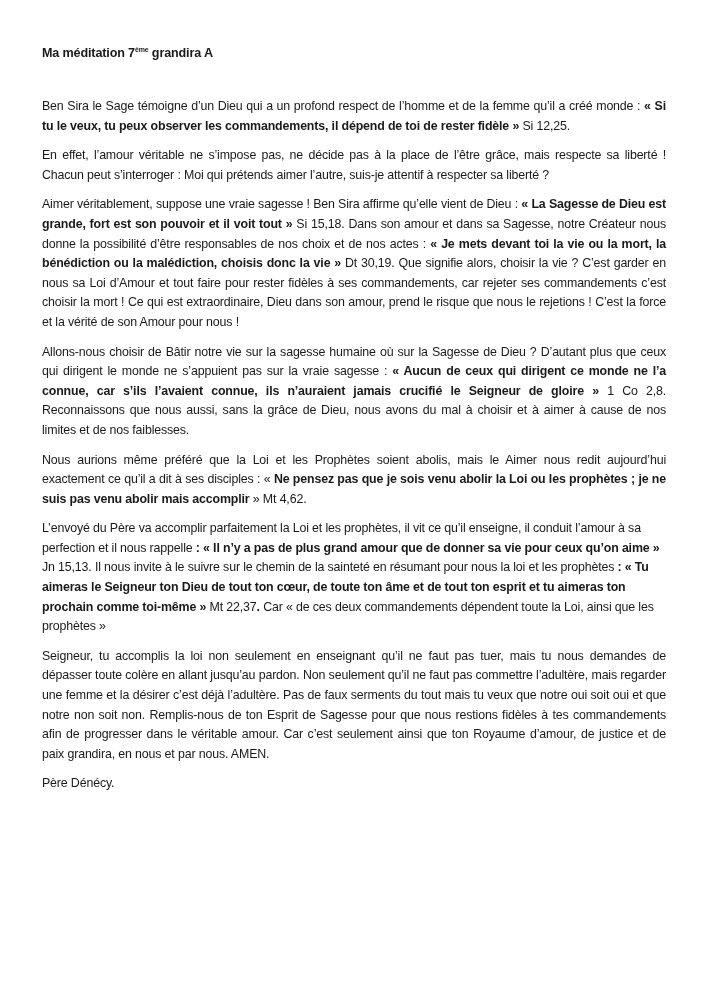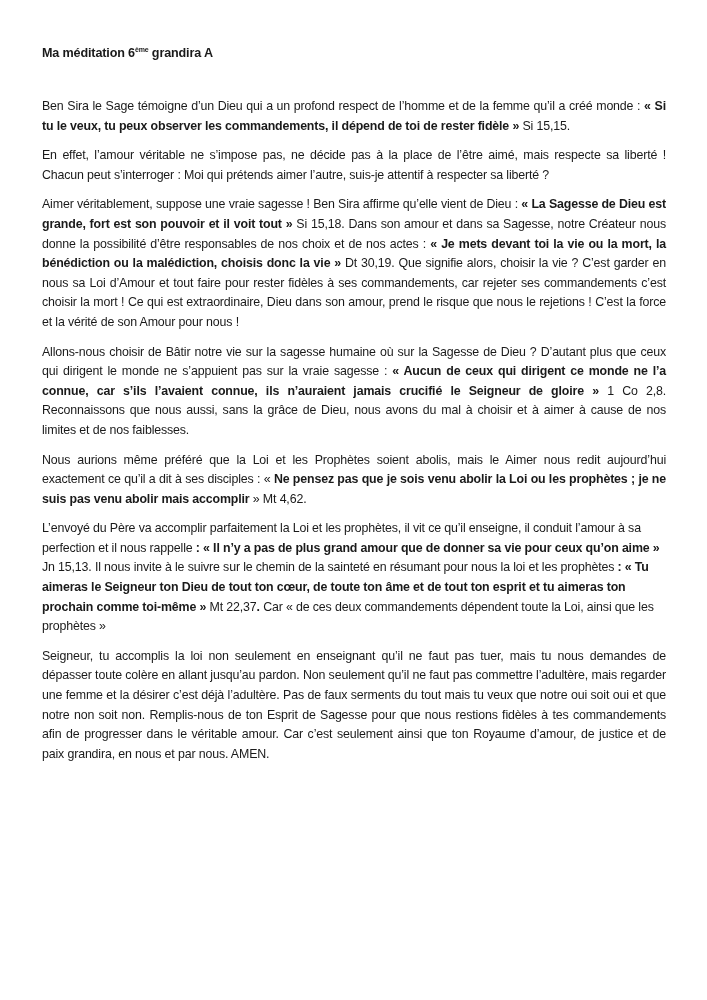--- a/index.html
+++ b/index.html
@@ -14,24 +14,25 @@
   .title sup { font-size: 7px; vertical-align: 5px; line-height: 0; }
   .p { margin: 0 0 10px 0; text-align: justify; }
   .p b { font-weight: bold; }
   .body-text { position: absolute; top: 97px; left: 0; width: 624px; }
   .p.ragged { text-align: left; }
 </style>
 </head>
 <body>
 
 <div class="page">
-  <div class="title"><span>Ma méditation 6</span><sup>ème</sup><span> grandira A</span></div>
+  <div class="title"><span>Ma méditation 7</span><sup>ème</sup><span> grandira A</span></div>
 
   <div class="body-text" id="body-text">
-      <p class="p"><span>Ben Sira le Sage témoigne d’un Dieu qui a un profond respect de  l’homme et de la femme qu’il a créé monde : </span><b>« Si tu le veux, tu peux observer les commandements, il dépend de toi de rester fidèle »</b><span> Si 15,15.</span></p>
-      <p class="p"><span>En effet, l’amour véritable ne s’impose pas, ne décide pas à la place de l’être aimé, mais respecte sa liberté ! Chacun peut s’interroger : Moi qui prétends aimer l’autre, suis-je attentif à respecter sa liberté ?</span></p>
+      <p class="p"><span>Ben Sira le Sage témoigne d’un Dieu qui a un profond respect de  l’homme et de la femme qu’il a créé monde : </span><b>« Si tu le veux, tu peux observer les commandements, il dépend de toi de rester fidèle »</b><span> Si 12,25.</span></p>
+      <p class="p"><span>En effet, l’amour véritable ne s’impose pas, ne décide pas à la place de l’être grâce, mais respecte sa liberté ! Chacun peut s’interroger : Moi qui prétends aimer l’autre, suis-je attentif à respecter sa liberté ?</span></p>
       <p class="p"><span>Aimer véritablement, suppose une vraie sagesse ! Ben Sira affirme qu’elle vient de Dieu : </span><b>« La Sagesse de Dieu est grande, fort est son pouvoir et il voit tout »</b><span> Si 15,18.  Dans son amour et dans sa Sagesse, notre Créateur nous donne la possibilité d’être responsables de nos choix et de nos actes : </span><b>« Je mets devant toi la vie ou la mort, la bénédiction ou la malédiction, choisis donc la vie »</b><span> Dt 30,19. Que signifie alors, choisir la vie ? C’est garder en nous sa Loi d’Amour et tout faire pour rester fidèles à ses commandements, car rejeter ses commandements c’est choisir la mort ! Ce qui est extraordinaire, Dieu dans son amour, prend le risque que nous le rejetions ! C’est la force et la vérité de son Amour pour nous !</span></p>
       <p class="p"><span>Allons-nous choisir de Bâtir notre vie sur la sagesse humaine où sur la Sagesse de Dieu ?  D’autant plus que  ceux qui dirigent le monde ne s’appuient pas sur la vraie sagesse : </span><b>« Aucun de ceux qui dirigent ce monde ne l’a connue, car s’ils l’avaient connue, ils n’auraient jamais crucifié le Seigneur de gloire »</b><span> 1 Co 2,8.  Reconnaissons que nous aussi, sans la grâce de Dieu, nous avons du mal à choisir et à aimer à cause de nos limites et de nos faiblesses.</span></p>
       <p class="p"><span>Nous aurions même préféré que la Loi et les Prophètes soient abolis, mais le Aimer nous redit aujourd’hui exactement ce qu’il a dit à ses disciples : « </span><b>Ne pensez pas que je sois venu abolir la Loi ou les prophètes ; je ne suis pas venu abolir mais accomplir</b><span> » Mt 4,62.</span></p>
       <p class="p ragged"><span>L’envoyé  du Père va accomplir parfaitement la Loi et les prophètes, il vit ce qu’il enseigne, il  conduit l’amour à sa perfection et il nous rappelle </span><b>: « Il n’y a pas de plus  grand amour que de donner sa vie pour ceux qu’on  aime »</b><span> Jn 15,13. Il nous  invite à le suivre sur le chemin de la sainteté en résumant pour nous la loi et les prophètes </span><b>: « Tu  aimeras le Seigneur ton Dieu de tout ton cœur, de toute ton âme et de tout ton esprit et tu aimeras ton prochain comme toi-même »</b><span> Mt 22,37</span><b>.</b><span> Car « de ces deux commandements dépendent  toute la Loi,  ainsi que les prophètes »</span></p>
       <p class="p"><span>Seigneur, tu accomplis la loi non seulement en enseignant qu’il ne faut pas tuer, mais tu nous demandes de dépasser toute colère en allant jusqu’au pardon. Non seulement qu’il ne faut pas commettre l’adultère, mais regarder une femme et la  désirer c’est déjà l’adultère. Pas de faux serments du tout mais tu veux que notre oui soit oui et que notre non soit non. Remplis-nous de ton Esprit de Sagesse pour que  nous restions fidèles à tes commandements afin de progresser dans le véritable amour. Car c’est seulement ainsi que ton Royaume d’amour, de justice et de paix grandira, en nous et par nous. AMEN.</span></p>
+      <p class="p"><span>Père Dénécy.</span></p>
     </div>
 </div>
 
 </body></html>

